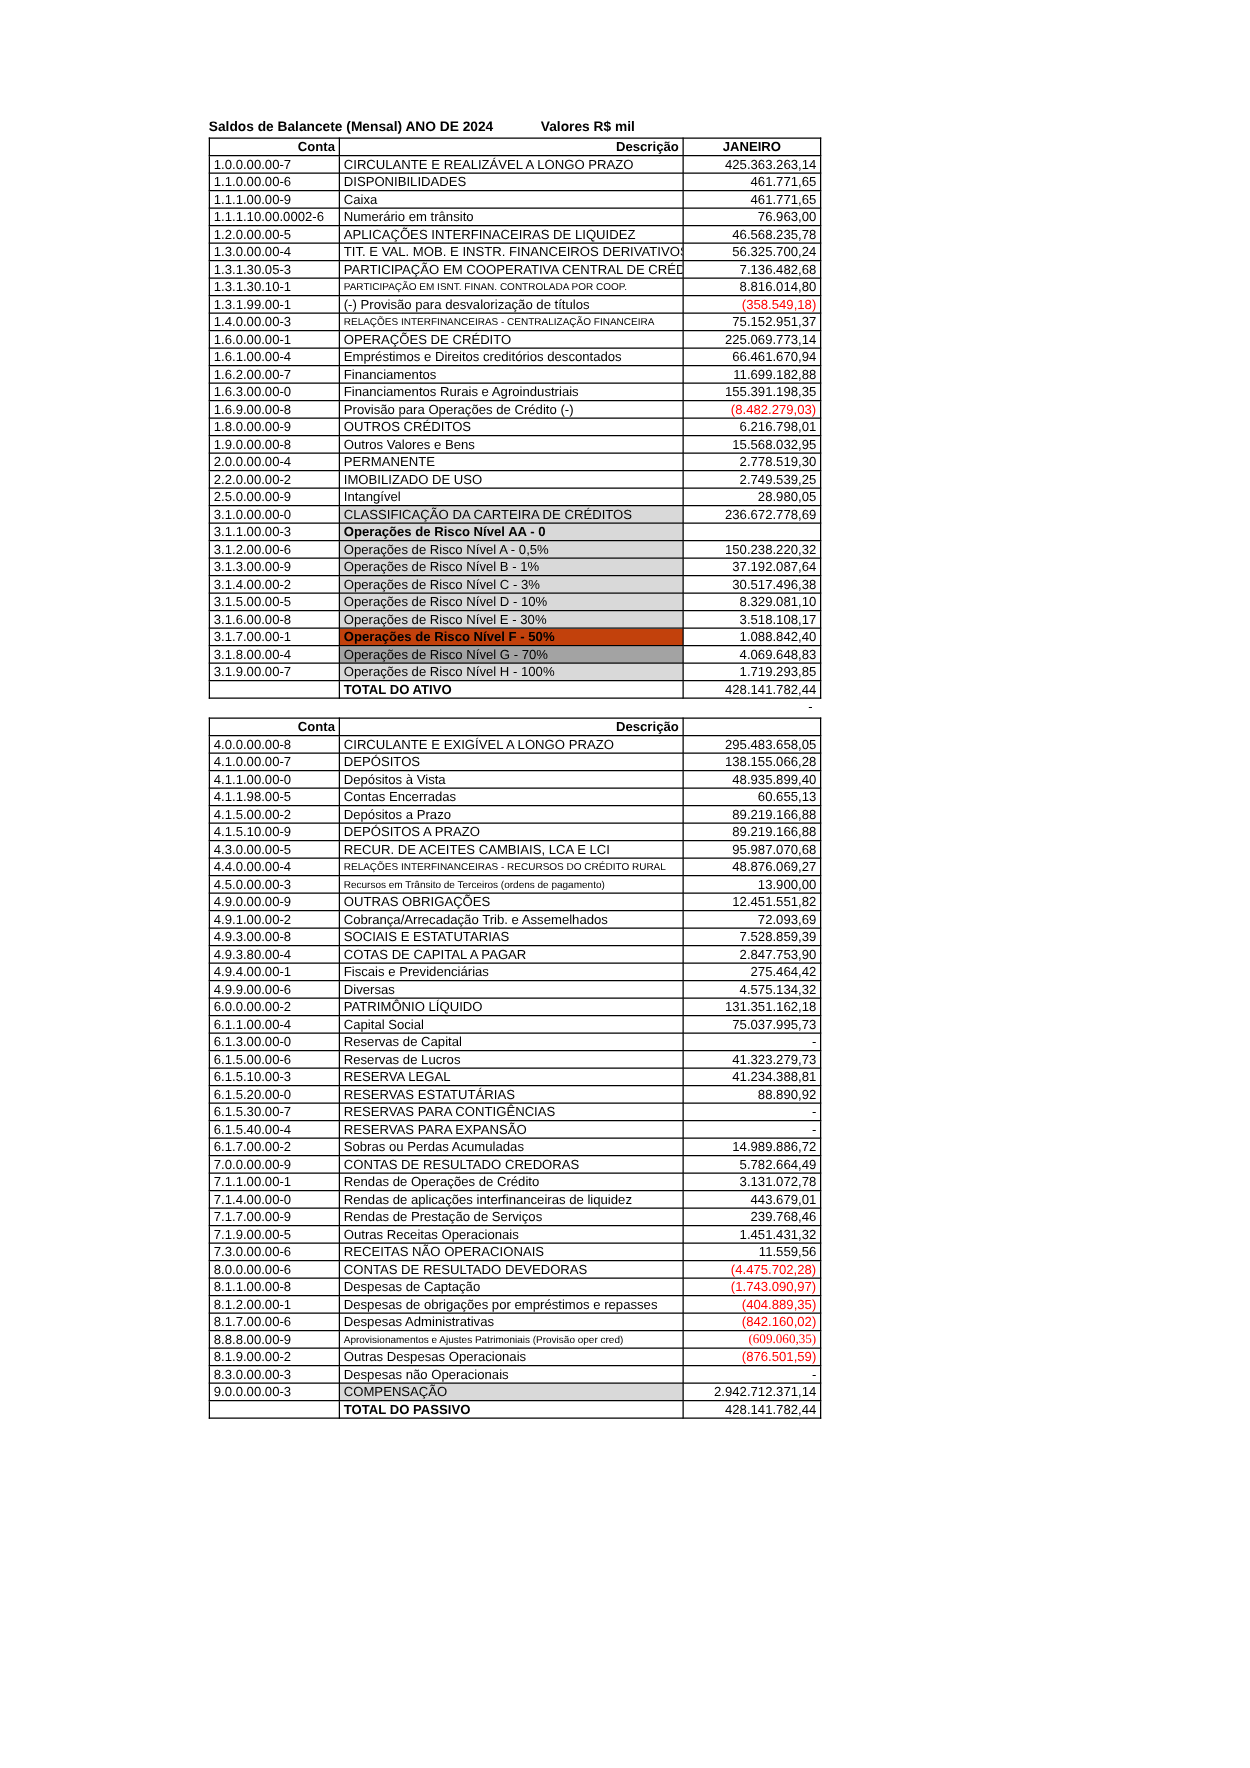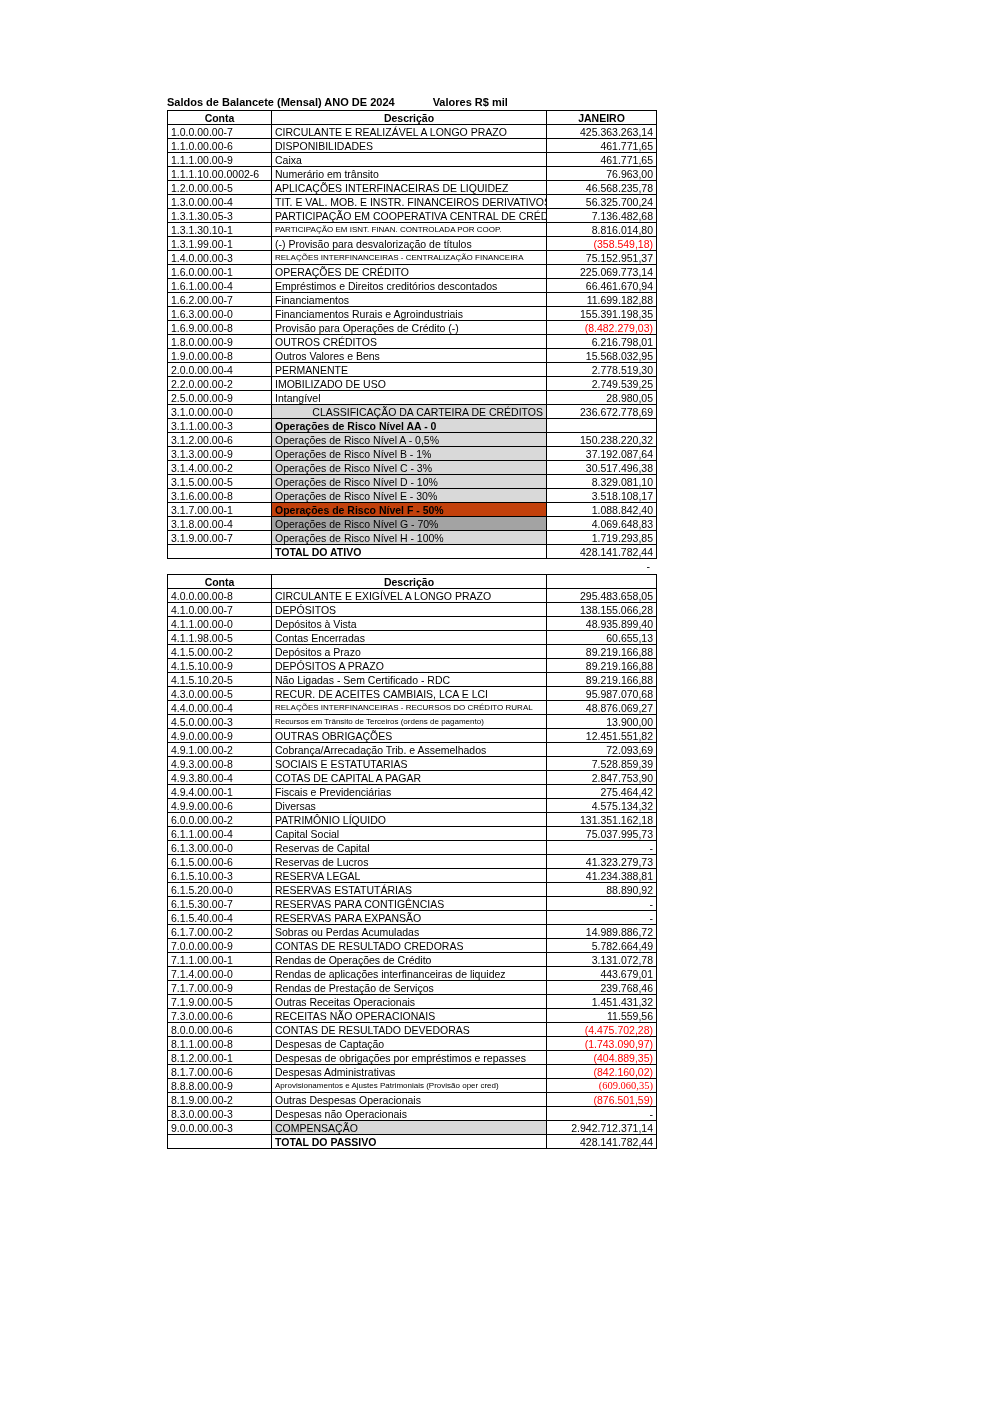--- a/index.html
+++ b/index.html
@@ -35,21 +35,21 @@
   th, td {
     border: 1px solid #000;
     font-size: 10.5px;
     line-height: 12px;
     height: 14px;
     padding: 0 3px;
     overflow: hidden;
     white-space: nowrap;
     vertical-align: middle;
   }
-  th { font-weight: bold; text-align: center; }
+  th { font-weight: bold; text-align: right; }
   th.valor { text-align: center; }
   td.valor { text-align: right; }
   col.c-conta { width: 104px; }
   col.c-desc  { width: 275px; }
   col.c-valor { width: 110px; }
   td.small { font-size: 8px; }
   td.bold  { font-weight: bold; }
   .dash-row {
     width: 489px;
     height: 15px;
@@ -179,21 +179,21 @@
             <td class="descricao">IMOBILIZADO DE USO</td>
             <td class="valor">2.749.539,25</td>
           </tr>
           <tr>
             <td class="conta">2.5.0.00.00-9</td>
             <td class="descricao">Intangível</td>
             <td class="valor">28.980,05</td>
           </tr>
           <tr>
             <td class="conta">3.1.0.00.00-0</td>
-            <td class="descricao" style="background: rgb(217, 217, 217); text-align: right;">CLASSIFICAÇÃO DA CARTEIRA DE CRÉDITOS</td>
+            <td class="descricao" style="background: rgb(217, 217, 217);">CLASSIFICAÇÃO DA CARTEIRA DE CRÉDITOS</td>
             <td class="valor">236.672.778,69</td>
           </tr>
           <tr>
             <td class="conta">3.1.1.00.00-3</td>
             <td class="descricao" style="background: rgb(217, 217, 217); font-weight: bold;">Operações de Risco Nível AA - 0</td>
             <td class="valor"></td>
           </tr>
           <tr>
             <td class="conta">3.1.2.00.00-6</td>
             <td class="descricao" style="background: rgb(217, 217, 217);">Operações de Risco Nível A - 0,5%</td>
@@ -282,25 +282,20 @@
             <td class="conta">4.1.5.00.00-2</td>
             <td class="descricao">Depósitos a Prazo</td>
             <td class="valor">89.219.166,88</td>
           </tr>
           <tr>
             <td class="conta">4.1.5.10.00-9</td>
             <td class="descricao">DEPÓSITOS A PRAZO</td>
             <td class="valor">89.219.166,88</td>
           </tr>
           <tr>
-            <td class="conta">4.1.5.10.20-5</td>
-            <td class="descricao">Não Ligadas - Sem Certificado - RDC</td>
-            <td class="valor">89.219.166,88</td>
-          </tr>
-          <tr>
             <td class="conta">4.3.0.00.00-5</td>
             <td class="descricao">RECUR. DE ACEITES CAMBIAIS, LCA E LCI</td>
             <td class="valor">95.987.070,68</td>
           </tr>
           <tr>
             <td class="conta">4.4.0.00.00-4</td>
             <td class="descricao small">RELAÇÕES INTERFINANCEIRAS - RECURSOS DO CRÉDITO RURAL</td>
             <td class="valor">48.876.069,27</td>
           </tr>
           <tr>

